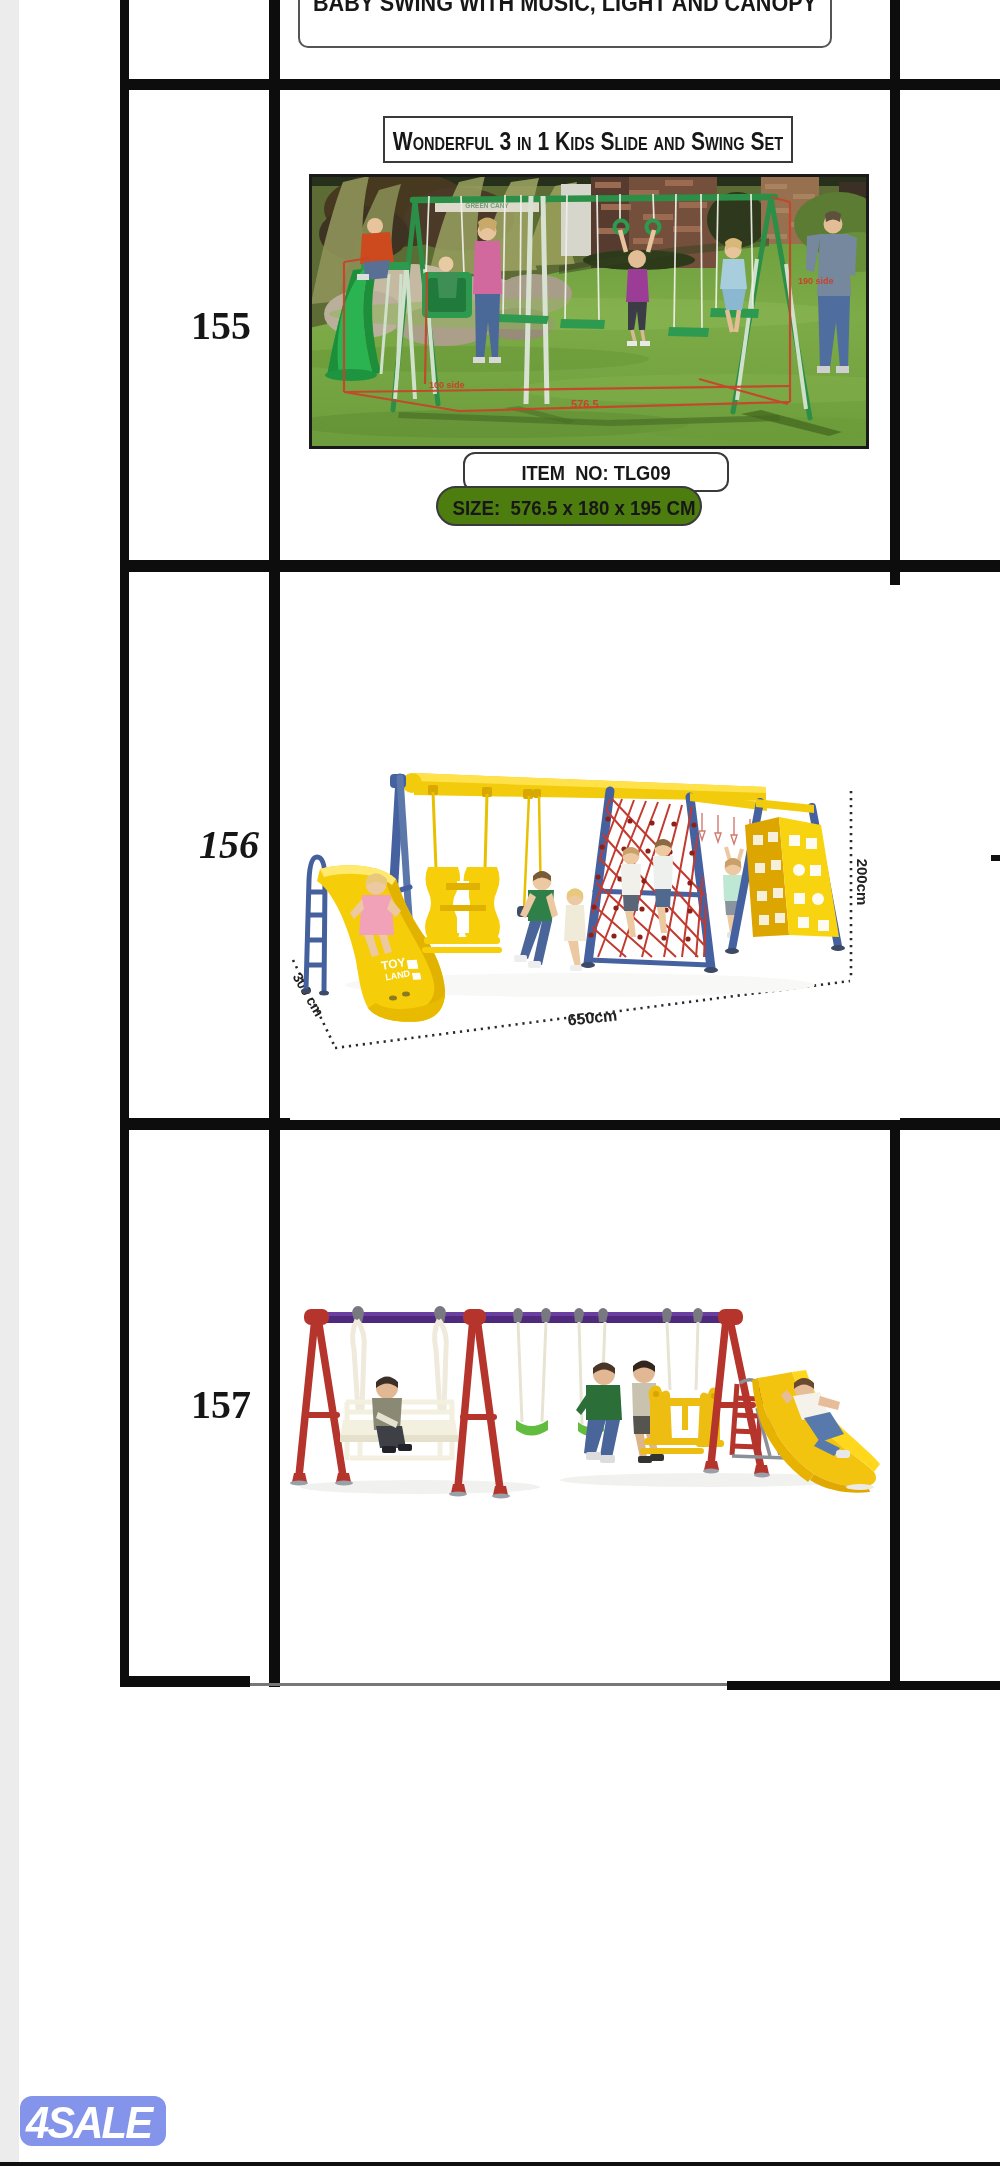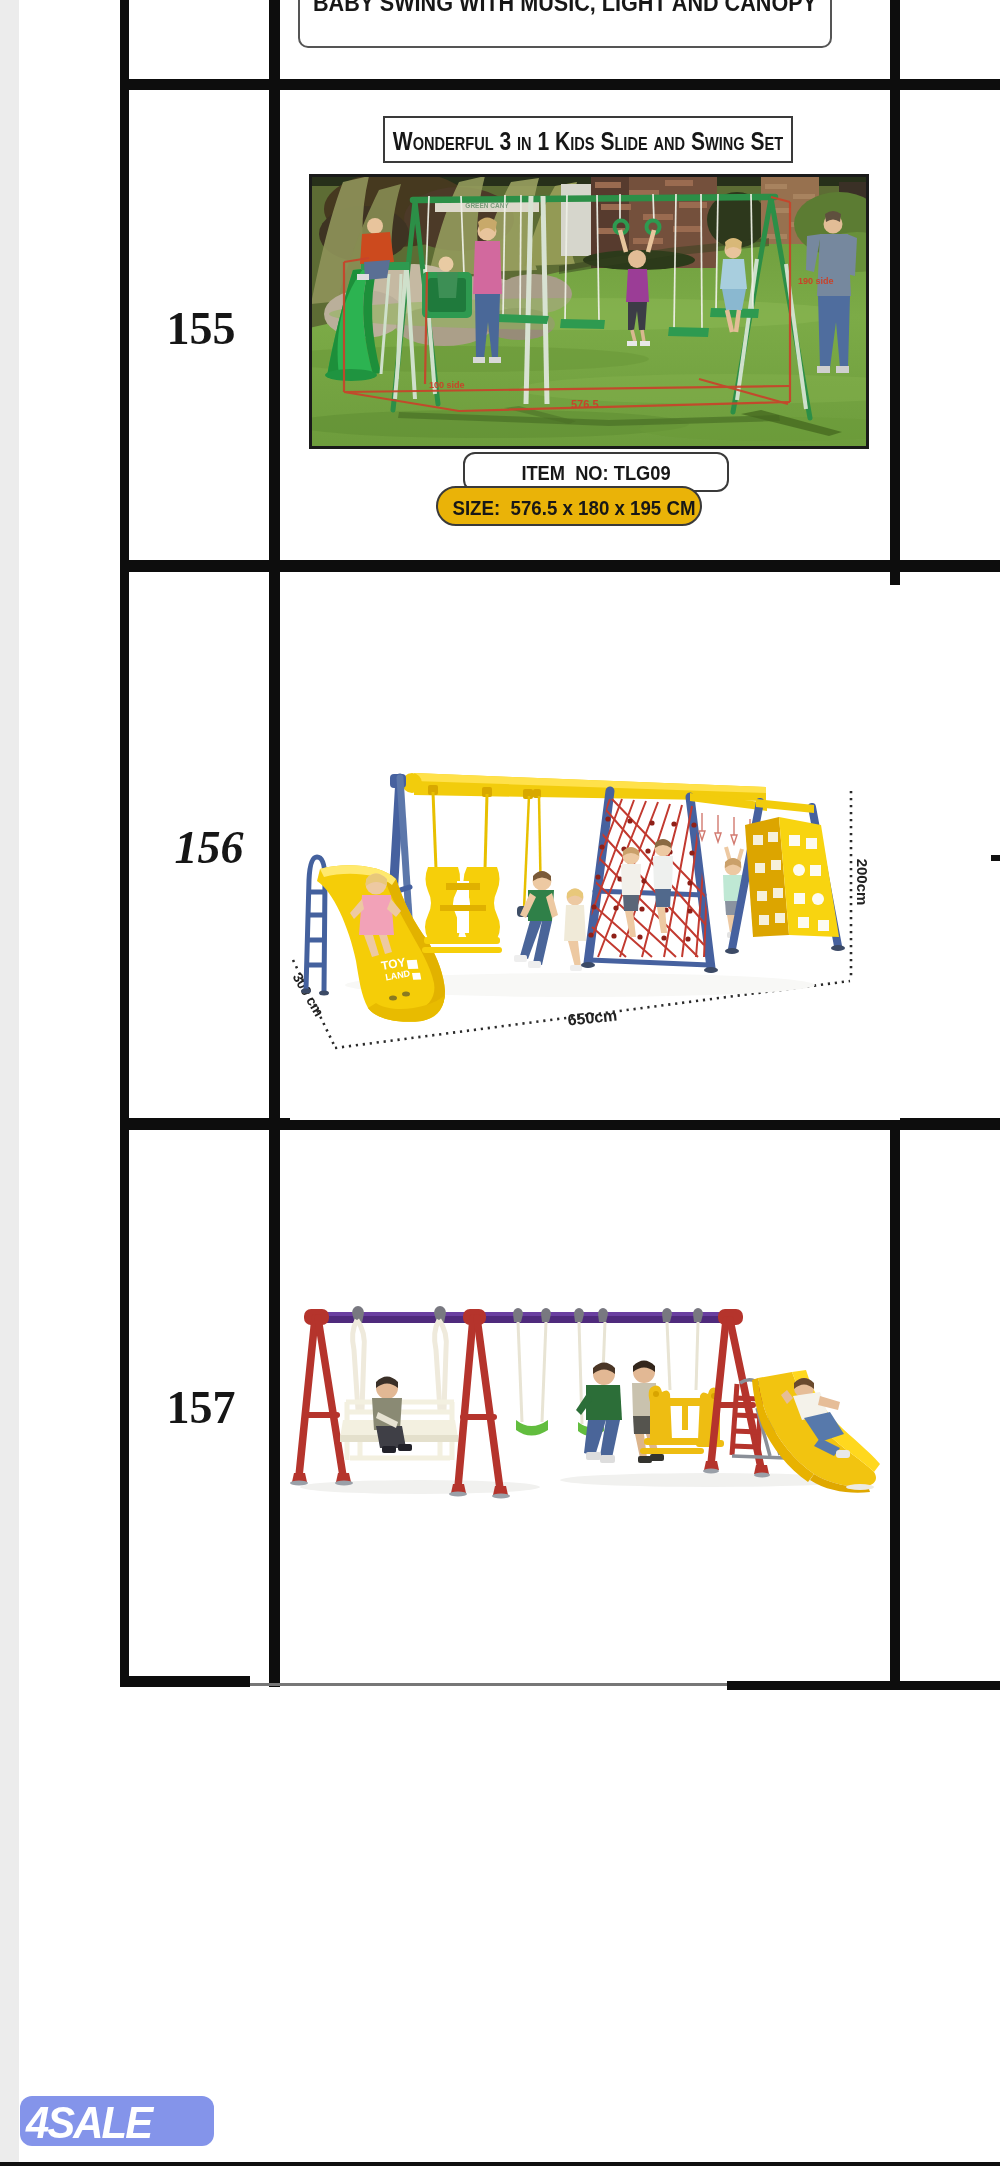--- a/index.html
+++ b/index.html
@@ -1,19 +1,19 @@
 <!DOCTYPE html>
 <html><head>
 <meta charset="utf-8">
 <style>
   html,body{margin:0;padding:0;}
   body{width:1000px;height:2166px;background:#ffffff;font-family:"Liberation Sans",sans-serif;position:relative;overflow:hidden;}
   .abs{position:absolute;}
   .line{position:absolute;background:#0d0d0d;}
-  .num{position:absolute;font-family:"Liberation Serif",serif;font-weight:bold;font-size:46px;color:#161616;text-align:center;}
+  .num{position:absolute;font-family:"Liberation Serif",serif;font-weight:bold;font-size:40px;color:#161616;text-align:right;}
   .rbox{position:absolute;border:2px solid #3a3a3a;border-radius:10px;background:#fff;text-align:center;color:#171717;font-weight:bold;}
 </style>
 </head>
 <body>
 
   <div class="abs" style="left:0;top:0;width:19px;height:2162px;background:#ececec;"></div>
 
   <div class="line" style="left:120px;top:0;width:9px;height:1687px;"></div>
   <div class="line" style="left:269px;top:0;width:11px;height:1687px;"></div>
   <div class="line" style="left:890px;top:0;width:10px;height:1690px;"></div>
@@ -238,21 +238,21 @@
     <text x="262" y="234" font-size="11" fill="#c8432a" font-weight="bold" font-family="Liberation Sans,sans-serif">576.5</text>
     <text x="120" y="214" font-size="9" fill="#c8432a" font-weight="bold" font-family="Liberation Sans,sans-serif">100 side</text>
     <text x="489" y="110" font-size="9" fill="#c8432a" font-weight="bold" font-family="Liberation Sans,sans-serif">190 side</text>
 
     <rect x="1.5" y="1.5" width="557" height="272" fill="none" stroke="#1a1a1a" stroke-width="3"></rect>
   </svg>
 
   <div class="rbox" style="left:415px;top:452px;width:262px;height:36px;border-radius:12px;z-index:1;border-width:2.5px;margin-left:48px;">
     <div style="position:absolute;left:0;top:7px;width:100%;font-size:21px;white-space:nowrap;transform:scaleX(0.87);transform-origin:center;">ITEM&nbsp; NO:&nbsp;TLG09</div>
   </div>
-  <div class="rbox" style="left:436px;top:486px;width:262px;height:36px;border-radius:20px;z-index:2;background:#eab308;border-width:2.5px;">
+  <div class="rbox" style="left:436px;top:486px;width:262px;height:36px;border-radius:20px;z-index:2;background:#4d7c0f;border-width:2.5px;">
     <div style="position:absolute;left:0;top:8px;width:100%;font-size:21px;white-space:nowrap;transform:scaleX(0.89);transform-origin:center;">SIZE:&nbsp; 576.5 x 180 x 195 CM</div>
   </div>
 
   <svg class="abs" style="left:290px;top:585px;filter:blur(0.4px);" width="610" height="535" viewBox="0 0 610 535">
     <defs>
       <pattern id="dotsH" width="8" height="4" patternUnits="userSpaceOnUse">
         <circle cx="2" cy="2" r="1.6" fill="#2b2b2b"></circle>
       </pattern>
     </defs>
     <rect width="610" height="535" fill="#ffffff"></rect>
@@ -624,17 +624,17 @@
       <rect x="546" y="170" width="14" height="8" rx="3" fill="#e8e8e8"></rect>
     </g>
 
     <ellipse cx="168" cy="214" rx="9" ry="2.5" fill="#9aa0a8"></ellipse>
     <ellipse cx="211" cy="216" rx="9" ry="2.5" fill="#9aa0a8"></ellipse>
     <ellipse cx="421" cy="191" rx="8" ry="2.5" fill="#9aa0a8"></ellipse>
     <ellipse cx="472" cy="195" rx="8" ry="2.5" fill="#9aa0a8"></ellipse>
     <ellipse cx="570" cy="207" rx="14" ry="3" fill="#eceae4"></ellipse>
   </svg>
 
-  <div class="abs" style="left:20px;top:2096px;width:146px;height:50px;border-radius:12px;background:#8494ea;overflow:hidden;padding-left:48px;">
+  <div class="abs" style="left:20px;top:2096px;width:146px;height:50px;border-radius:12px;background:#8494ea;overflow:hidden;">
     <div style="position:absolute;left:6px;top:2px;width:134px;font-family:'Liberation Sans',sans-serif;font-weight:bold;font-style:italic;font-size:44px;color:#ffffff;letter-spacing:-2px;transform:scaleX(0.95);transform-origin:left;">4SALE</div>
   </div>
 
   <div class="abs" style="left:0;top:2162px;width:1000px;height:4px;background:#101010;"></div>
 
 </body></html>

